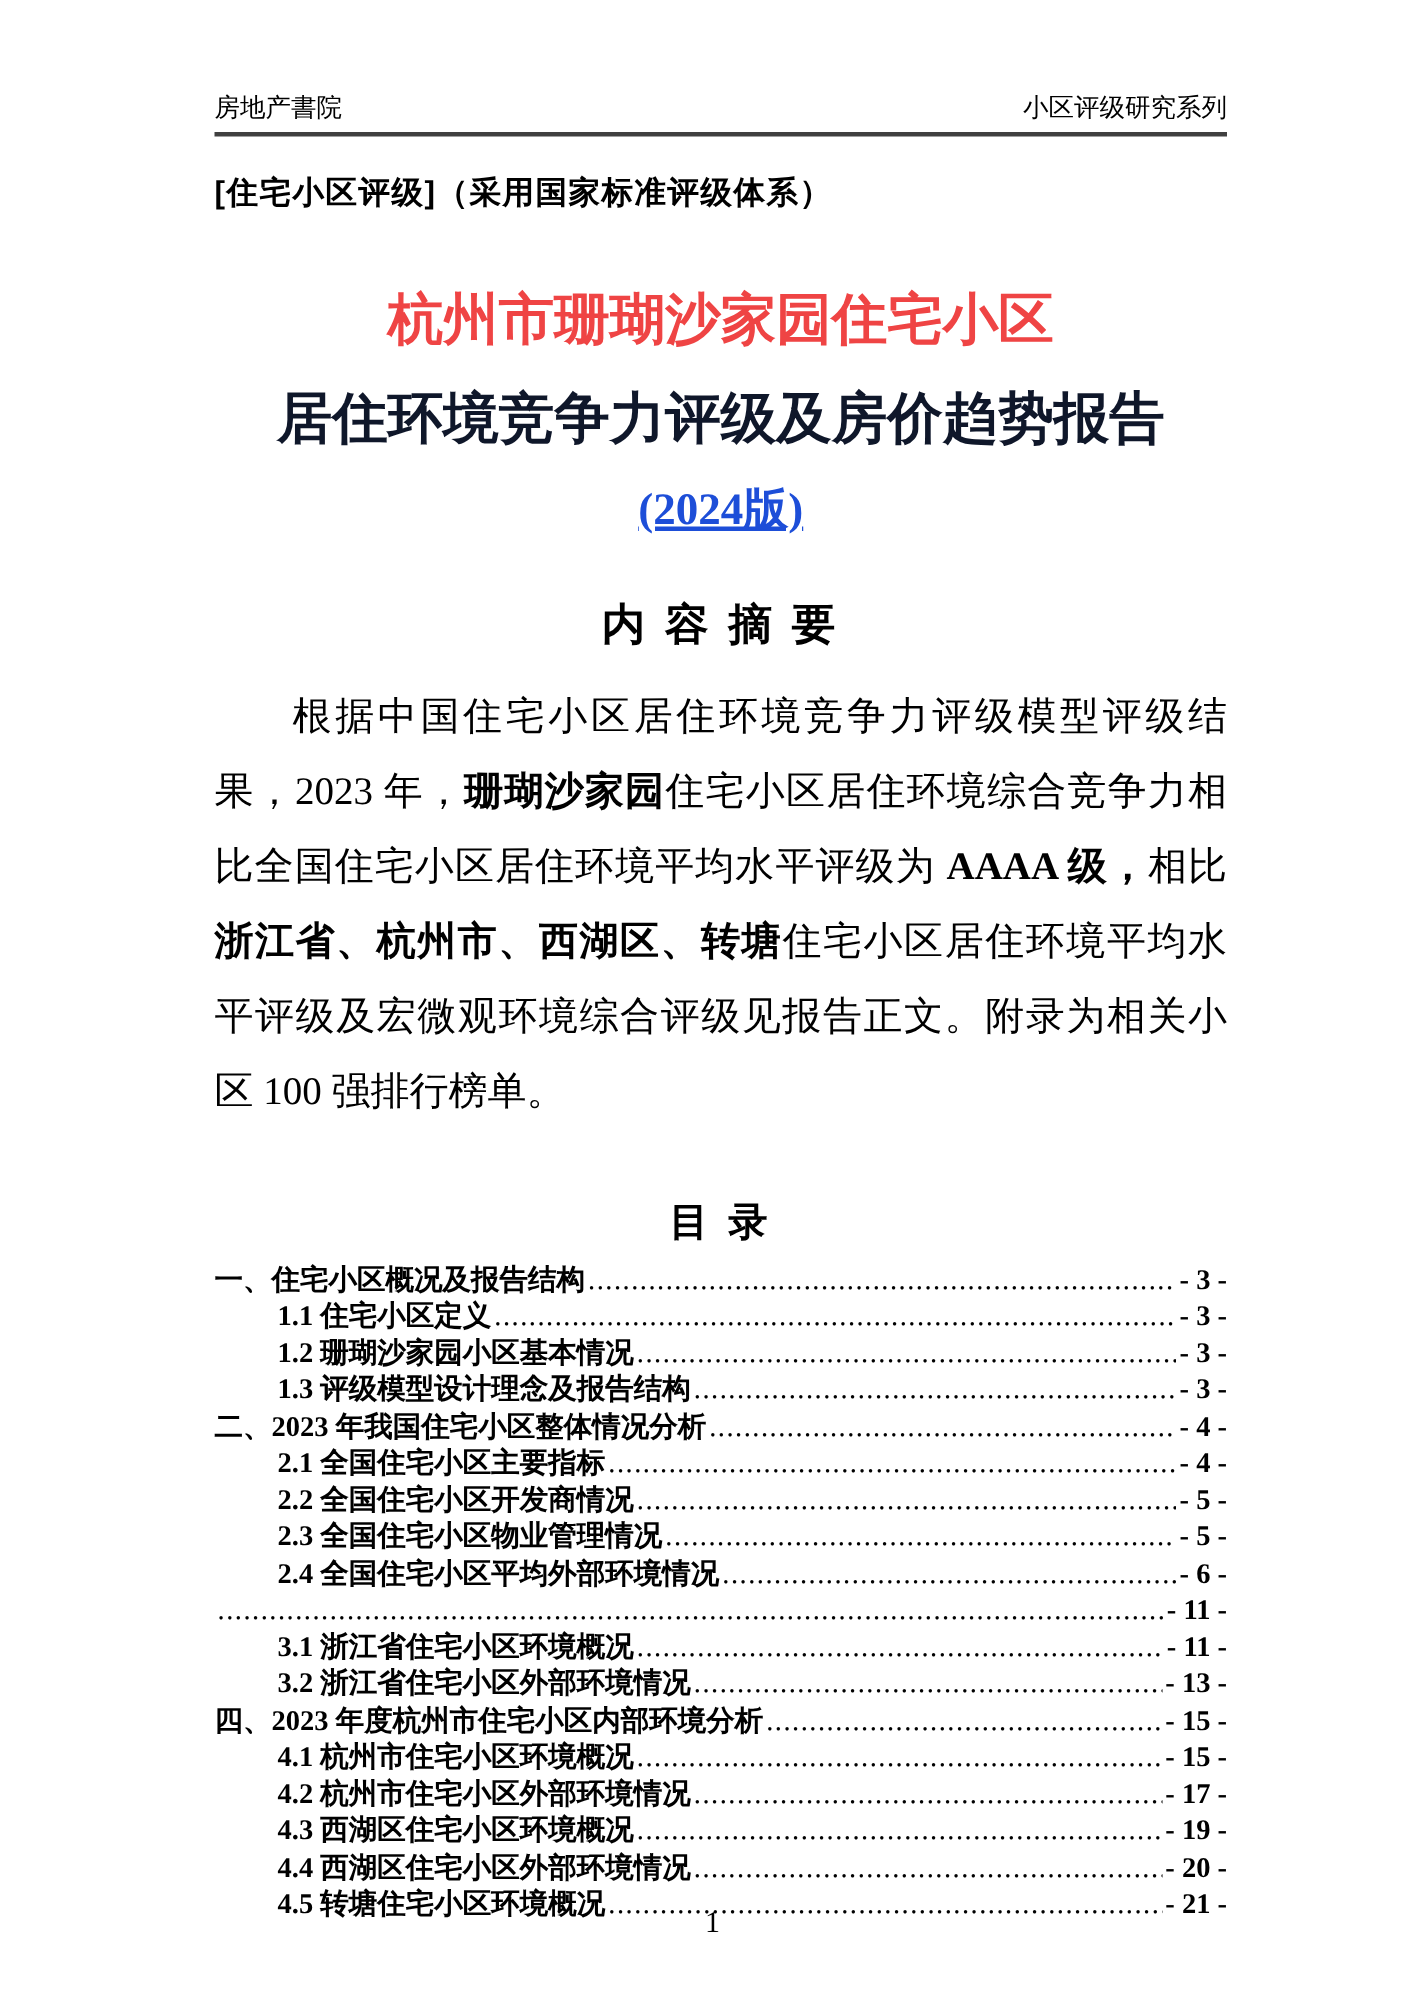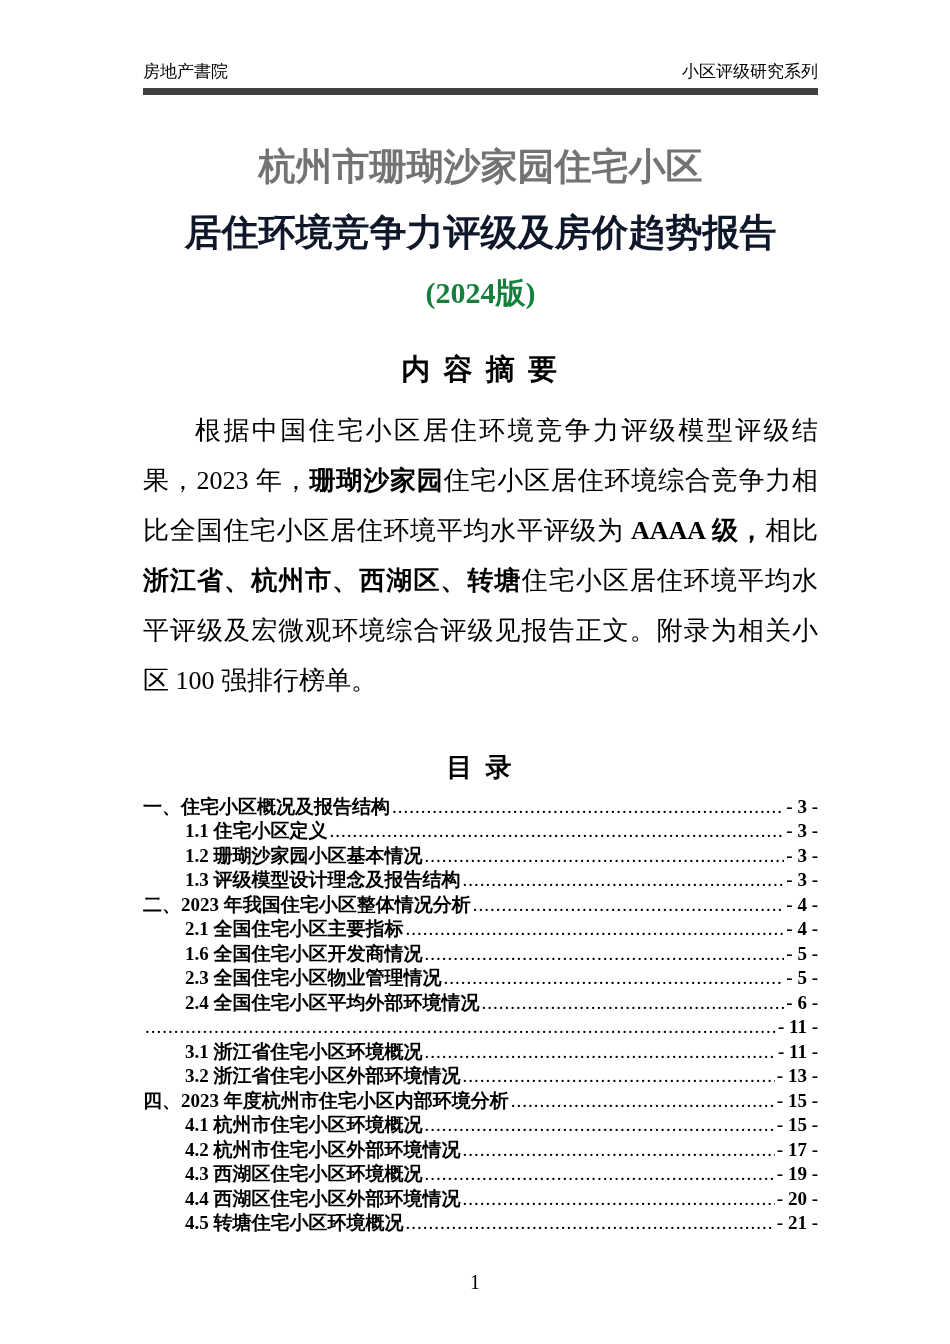--- a/index.html
+++ b/index.html
@@ -14,21 +14,21 @@
     font-family: "Liberation Serif", "DejaVu Serif", serif;
     padding: 60px 132px 0 143px;
   }
   .doc-header {
     display: flex;
     justify-content: space-between;
     align-items: flex-end;
     font-family: "Liberation Sans", "DejaVu Sans", sans-serif;
     font-size: 17px;
     padding-bottom: 5px;
-    border-bottom: 7px solid #404040;
+    border-bottom: 3px solid #404040;
     gap: 28px;
   }
   .subheader {
     margin-top: 23px;
     font-family: "Liberation Sans", "DejaVu Sans", sans-serif;
     font-weight: bold;
     font-size: 21px;
     letter-spacing: 1px;
   }
   .title-block {
@@ -97,25 +97,26 @@
 </head>
 <body>
 
 <div class="page">
 
   <div class="doc-header">
     <span>房地产書院</span>
     <span>小区评级研究系列</span>
   </div>
 
+  <div class="subheader">[住宅小区评级]（采用国家标准评级体系）</div>
 
   <div class="title-block">
-    <div class="title-l1" style="color: #737373;">杭州市珊瑚沙家园住宅小区</div>
+    <div class="title-l1" style="color: #ef4444;">杭州市珊瑚沙家园住宅小区</div>
     <div class="title-l2" style="color: #0f172a;">居住环境竞争力评级及房价趋势报告</div>
-    <div class="title-l3" style="color: #15803d;">(2024版)</div>
+    <div class="title-l3" style="color: #1d4ed8; text-decoration: underline;">(2024版)</div>
   </div>
 
   <div class="summary-heading">内 容 摘 要</div>
 
   <p class="summary-paragraph"><span>根据中国住宅小区居住环境竞争力评级模型评级结果，2023 年，</span><span class="b">珊瑚沙家园</span><span>住宅小区居住环境综合竞争力相比全国住宅小区居住环境平均水平评级为 </span><span class="b">AAAA 级，</span><span>相比</span><span class="b">浙江省、杭州市、西湖区、转塘</span><span>住宅小区居住环境平均水平评级及宏微观环境综合评级见报告正文。附录为相关小区 100 强排行榜单。</span></p>
 
   <div class="toc-heading">目 录</div>
 
   <div class="toc-list">
       <div class="toc-row">
@@ -142,21 +143,21 @@
         <span class="toc-label">二、2023 年我国住宅小区整体情况分析</span>
         <span class="toc-dots">............................................................................................................................................................................................................................................................................................................</span>
         <span class="toc-page">- 4 -</span>
       </div>
       <div class="toc-row indent">
         <span class="toc-label">2.1 全国住宅小区主要指标</span>
         <span class="toc-dots">............................................................................................................................................................................................................................................................................................................</span>
         <span class="toc-page">- 4 -</span>
       </div>
       <div class="toc-row indent">
-        <span class="toc-label">1.6 全国住宅小区开发商情况</span>
+        <span class="toc-label">2.2 全国住宅小区开发商情况</span>
         <span class="toc-dots">............................................................................................................................................................................................................................................................................................................</span>
         <span class="toc-page">- 5 -</span>
       </div>
       <div class="toc-row indent">
         <span class="toc-label">2.3 全国住宅小区物业管理情况</span>
         <span class="toc-dots">............................................................................................................................................................................................................................................................................................................</span>
         <span class="toc-page">- 5 -</span>
       </div>
       <div class="toc-row indent">
         <span class="toc-label">2.4 全国住宅小区平均外部环境情况</span>

